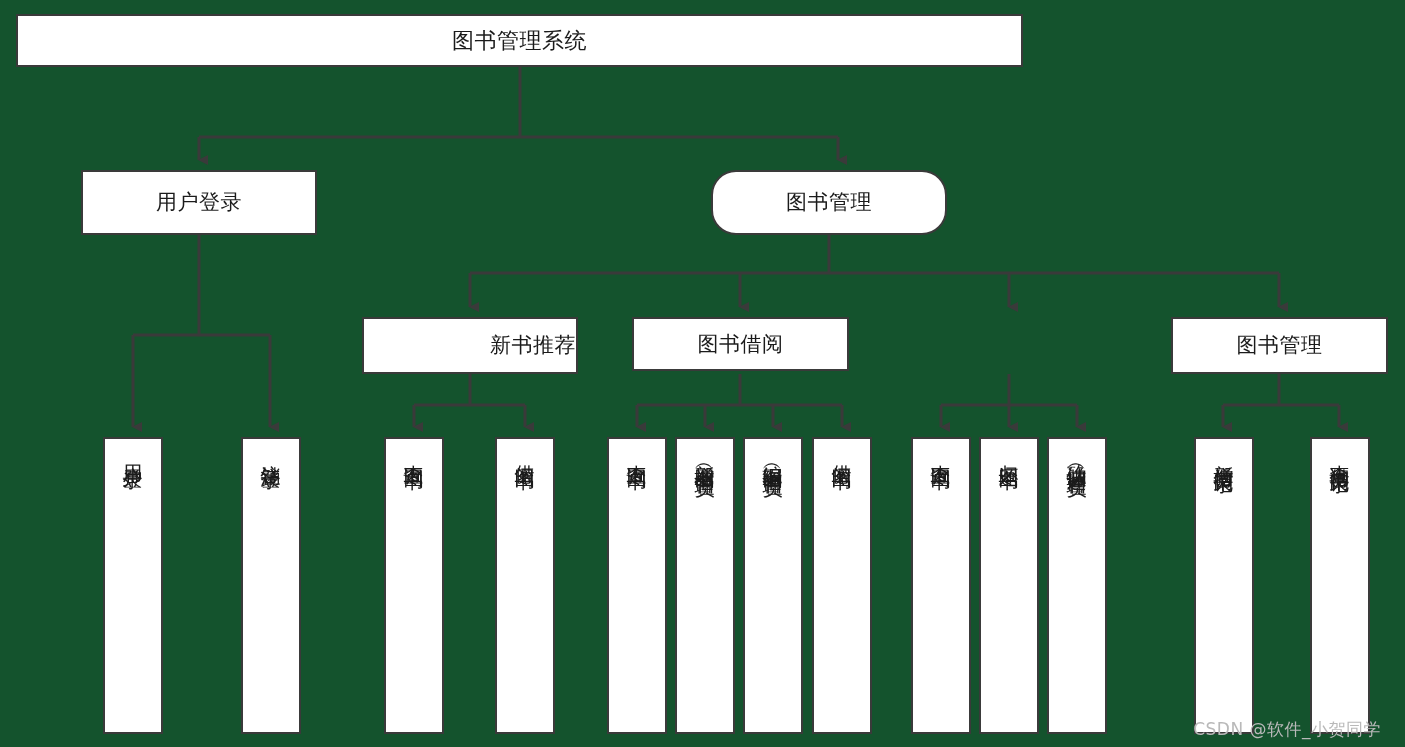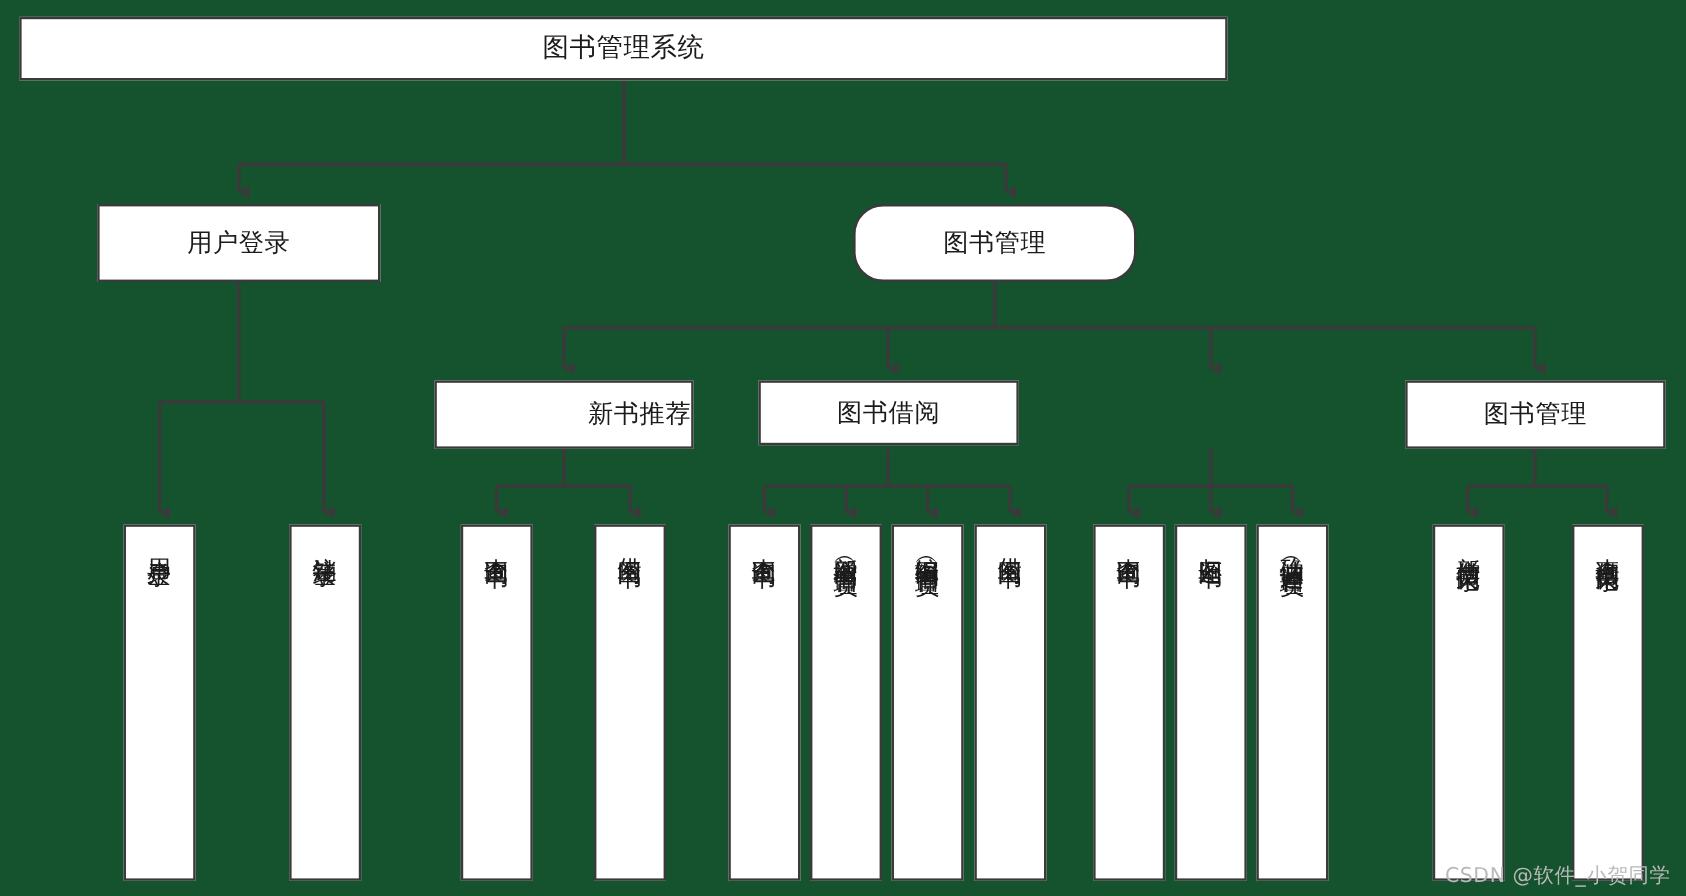--- a/index.html
+++ b/index.html
@@ -54,21 +54,21 @@
   }
   .node.vertical .label {
     writing-mode: vertical-rl;
     text-orientation: upright;
     font-size: 20px;
     letter-spacing: 2px;
     line-height: 1;
   }
   .watermark {
     position: absolute;
-    right: 13px;
+    right: 24px;
     bottom: 6px;
     font-size: 17px;
     color: #b9b9b9;
     letter-spacing: 0.5px;
     white-space: nowrap;
   }
 </style>
 </head>
 <body>
 

